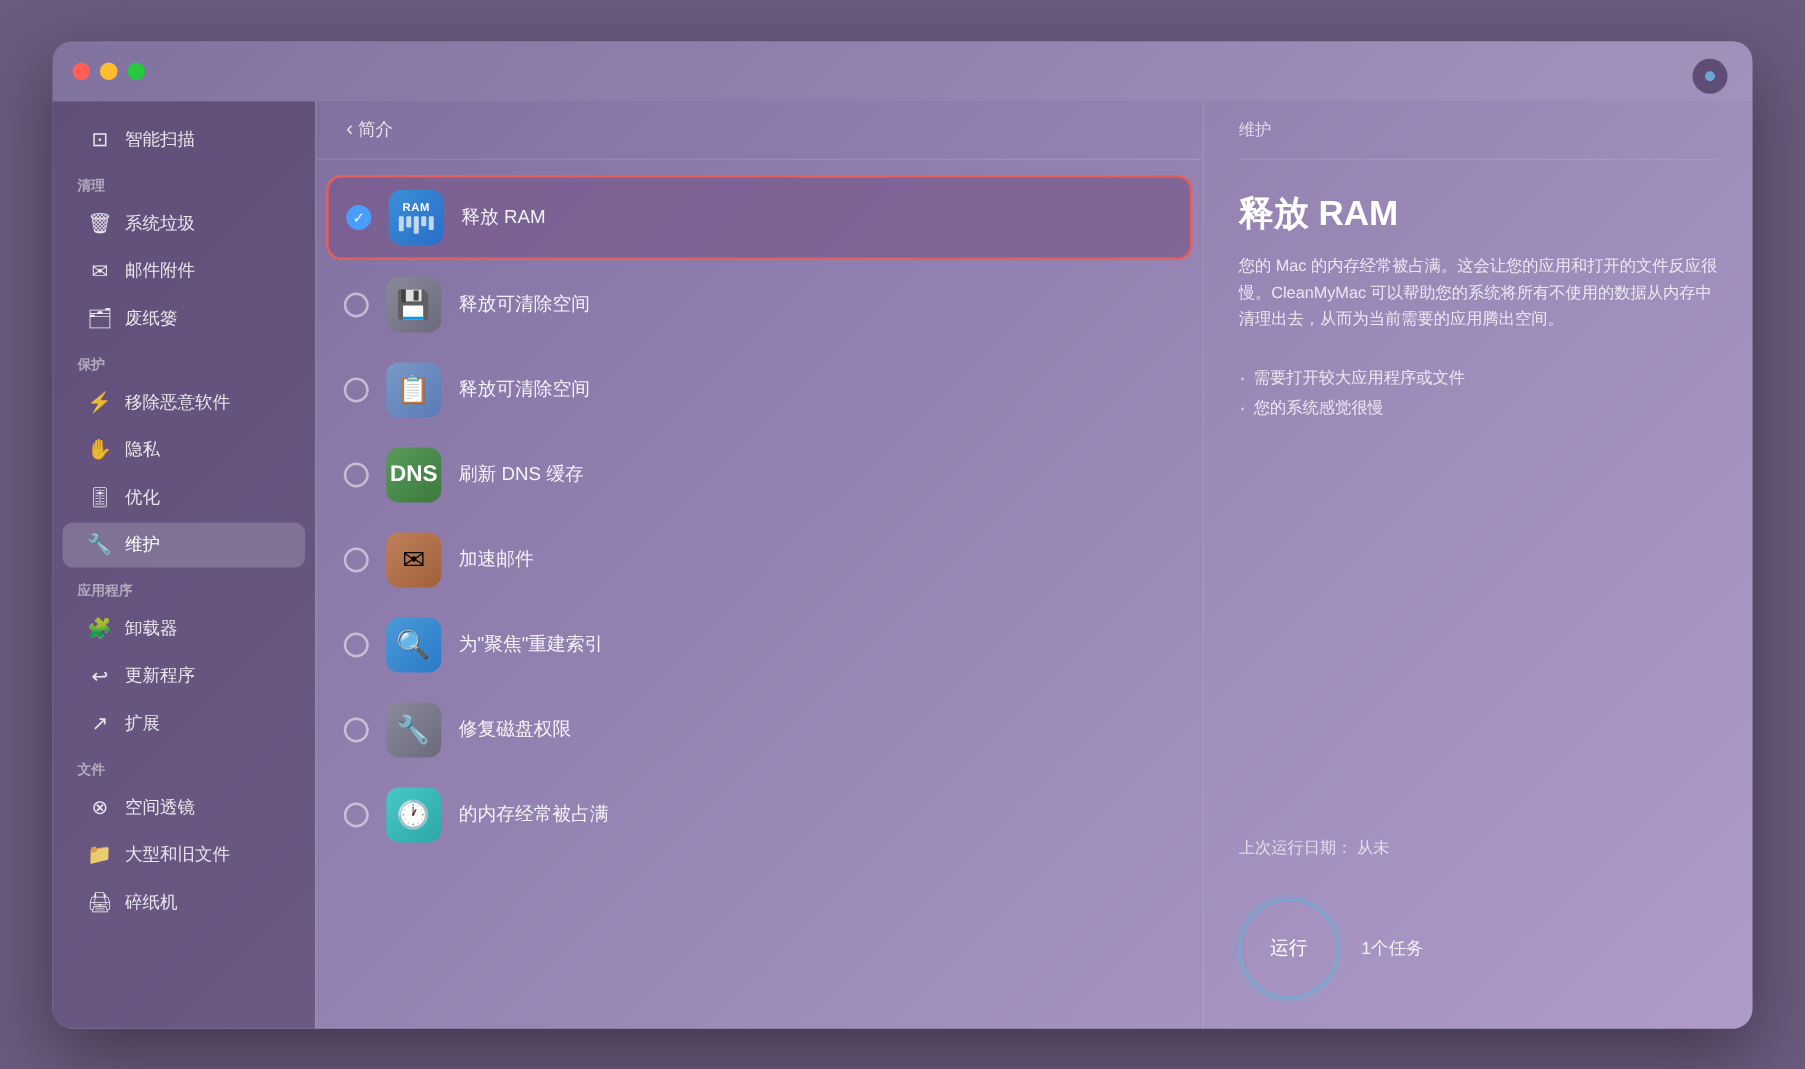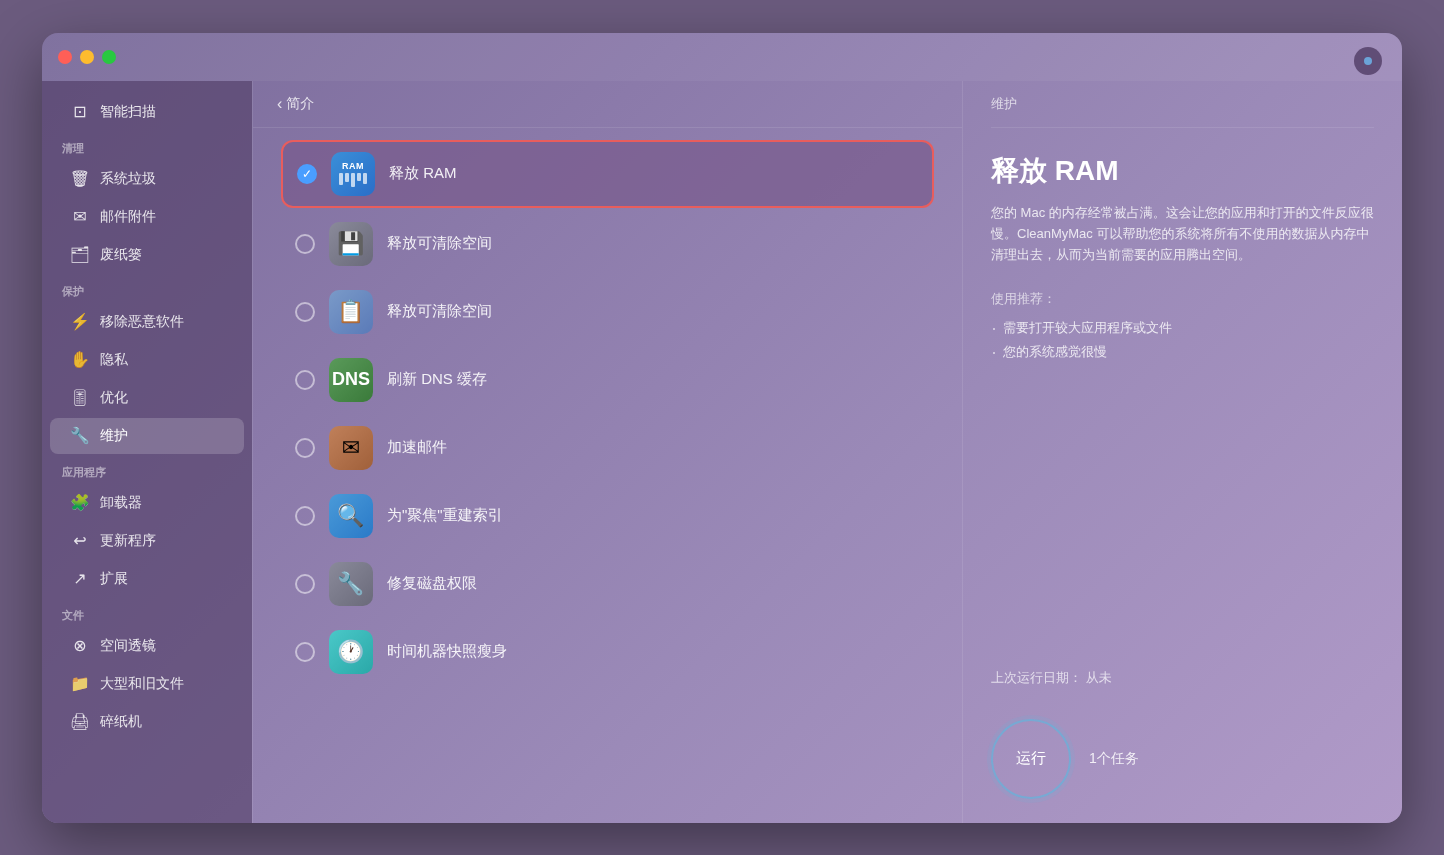--- a/index.html
+++ b/index.html
@@ -125,21 +125,21 @@
       align-items: center;
       gap: 4px;
       color: rgba(255,255,255,0.8);
       font-size: 14px;
       cursor: pointer;
     }
 
     .center-list {
       flex: 1;
       overflow-y: auto;
-      padding: 12px 28px;
+      padding: 12px 8px;
       display: flex;
       flex-direction: column;
       gap: 4px;
     }
 
     .list-item {
       display: flex;
       align-items: center;
       gap: 14px;
       padding: 10px 14px;
@@ -535,31 +535,30 @@
 
         <div class="list-item">
           <div class="list-item-radio"></div>
           <div class="list-item-icon icon-disk">🔧</div>
           <span class="list-item-label">修复磁盘权限</span>
         </div>
 
         <div class="list-item">
           <div class="list-item-radio"></div>
           <div class="list-item-icon icon-timemachine">🕐</div>
-          <span class="list-item-label">时间机器快照瘦身</span>
+          <span class="list-item-label">的内存经常被占满</span>
         </div>
 
       </div>
     </div>
 
     <div class="right-panel">
       <div class="right-header">维护</div>
       <div class="right-title">释放 RAM</div>
       <div class="right-desc">您的 Mac 的内存经常被占满。这会让您的应用和打开的文件反应很慢。CleanMyMac 可以帮助您的系统将所有不使用的数据从内存中清理出去，从而为当前需要的应用腾出空间。</div>
-      <div class="right-recommend-label">使用推荐：</div>
       <ul class="right-recommend-list">
         <li>
           <span>需要打开较大应用程序或文件</span>
         </li>
         <li>
           <span>您的系统感觉很慢</span>
         </li>
       </ul>
       <div class="right-spacer"></div>
       <div class="right-last-run">

